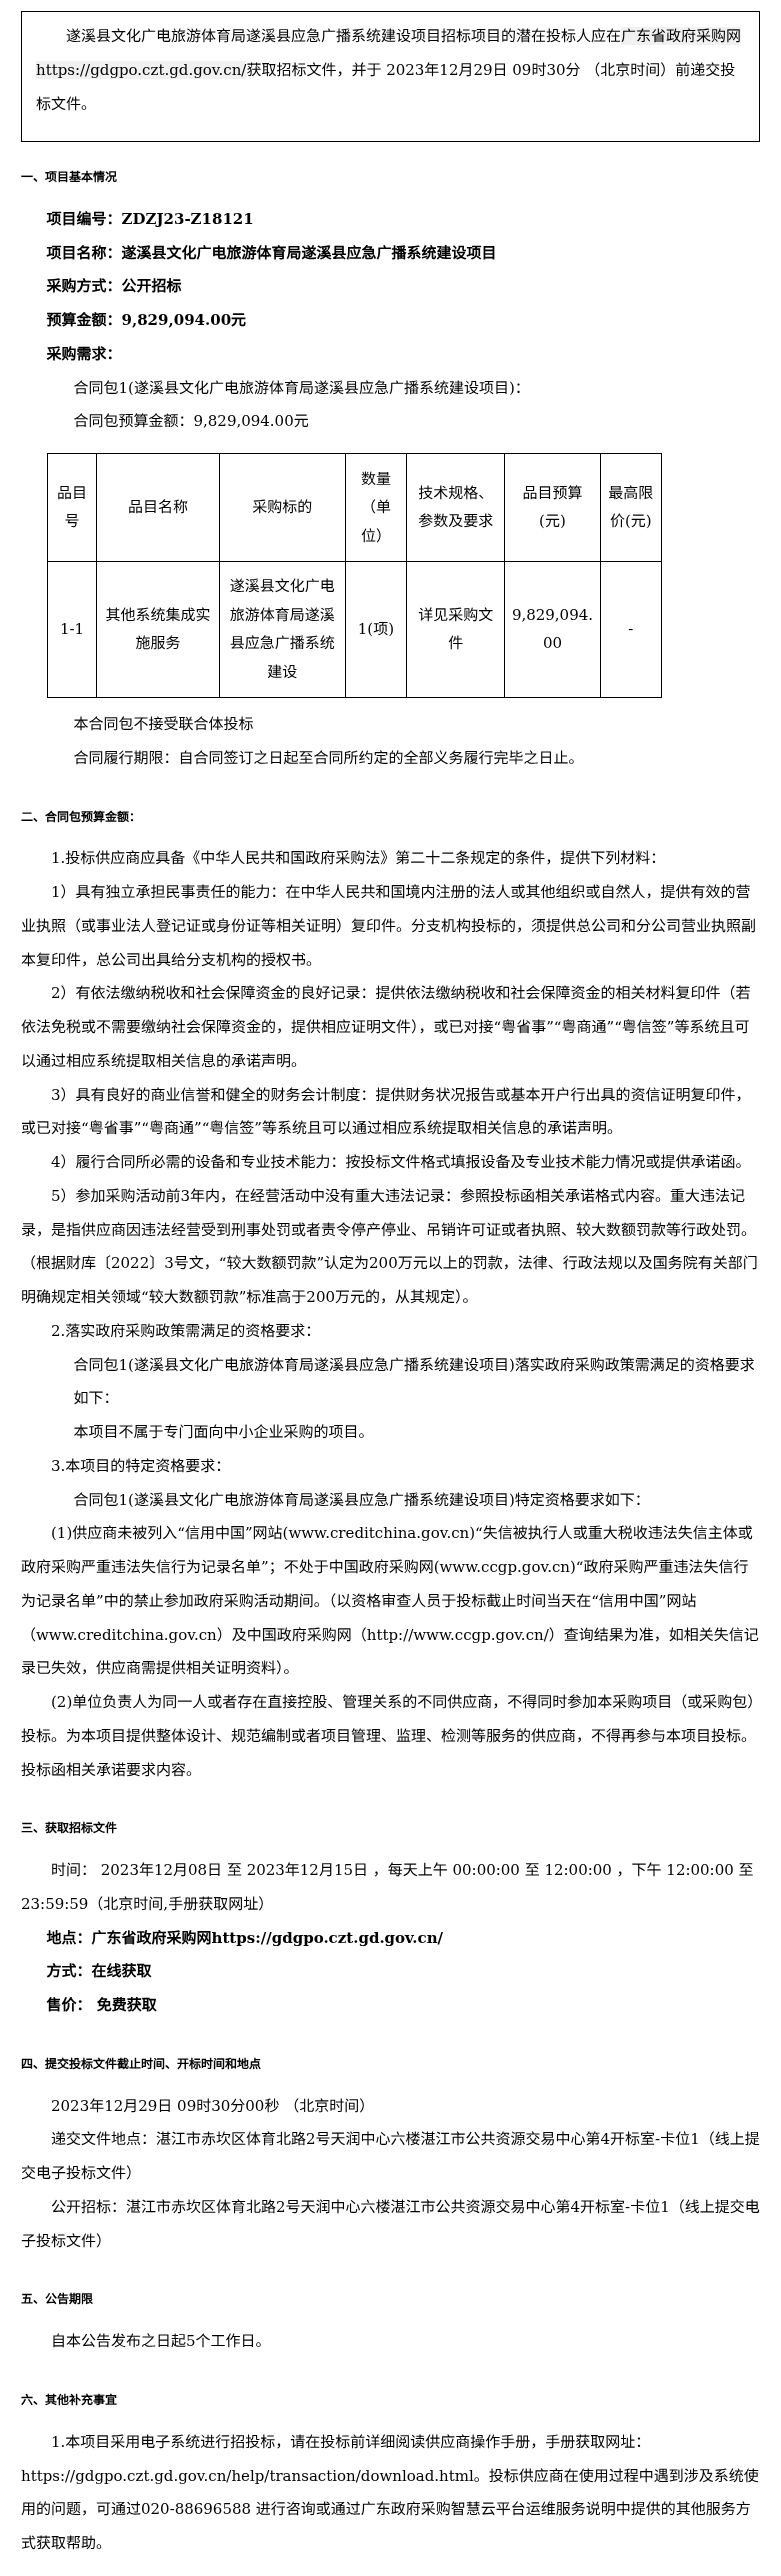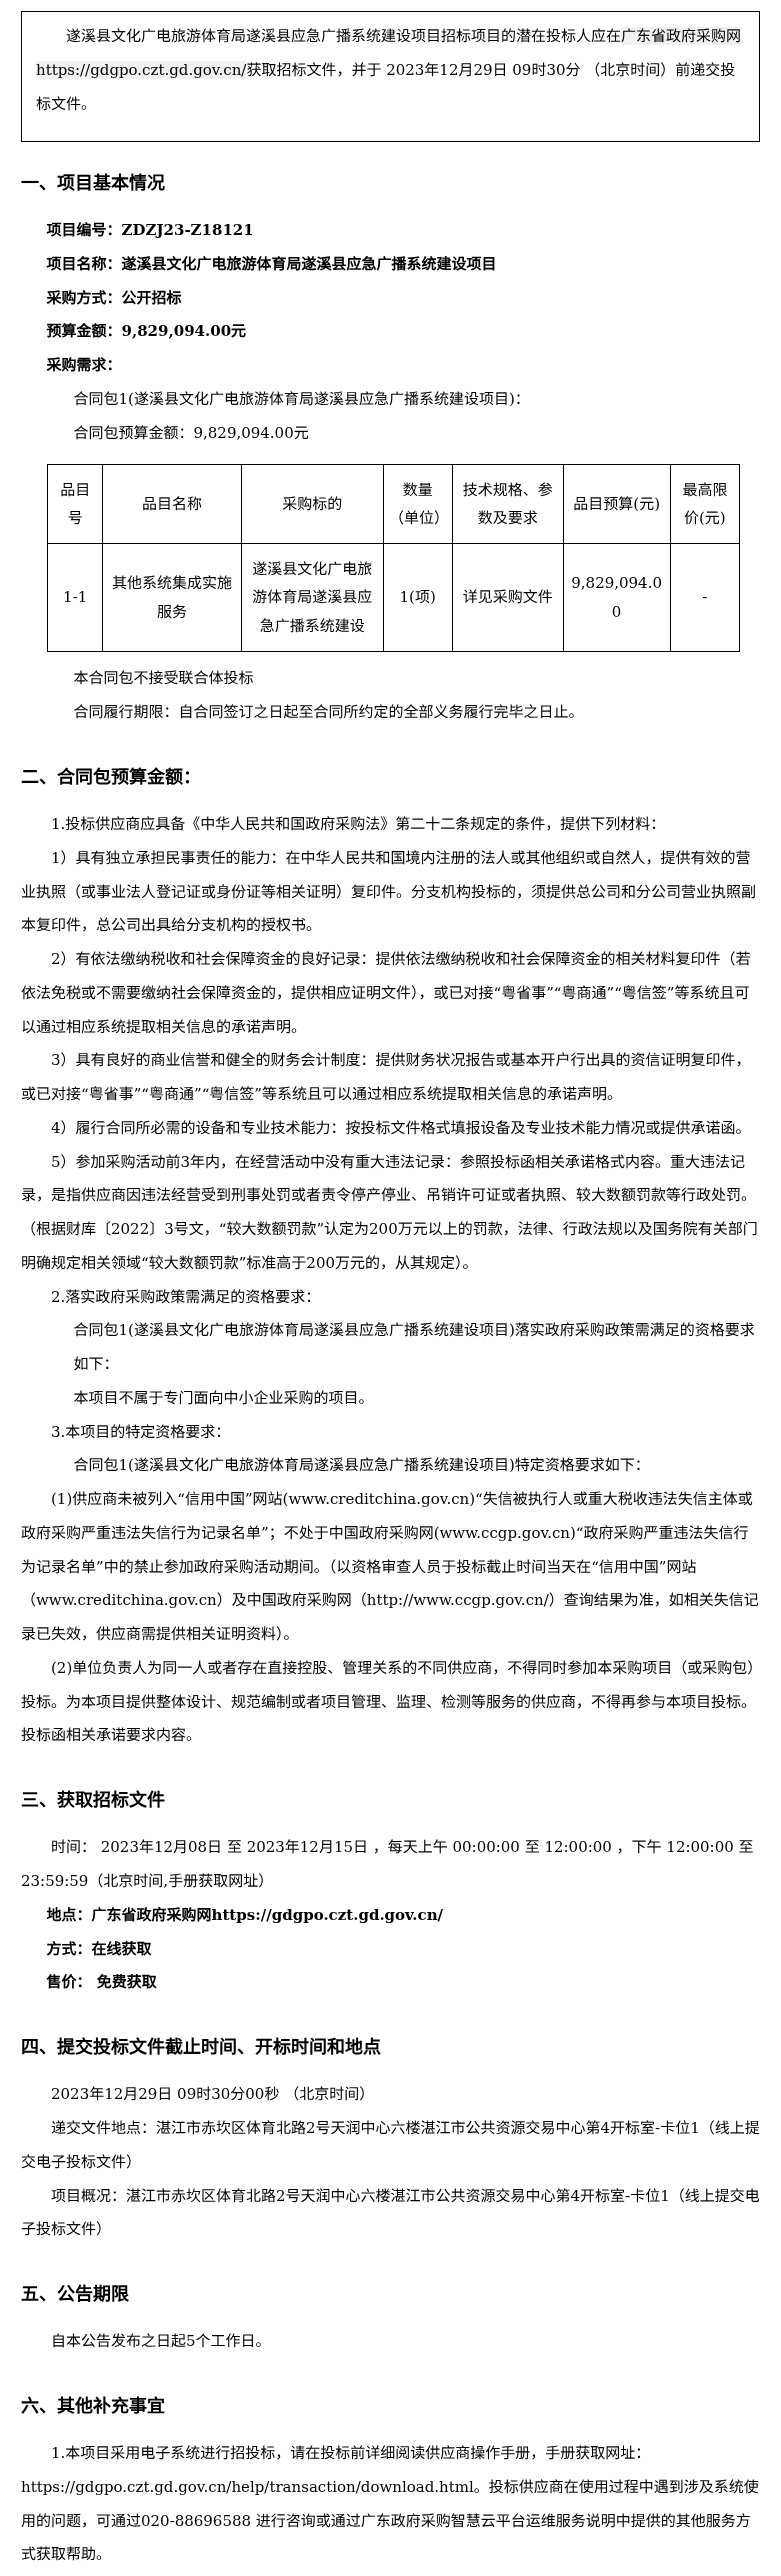--- a/index.html
+++ b/index.html
@@ -12,32 +12,32 @@
   
   .overview-box {
     border:1.8px solid #000;
     padding:8.8px 14px 19px 14px;
     margin-bottom:24.5px;
   }
   .overview-title { font-size:18.4px; font-weight:bold; margin:7px 0 8.8px 0; line-height:1.8; }
   .intro { margin:0; text-indent:2em; }
   .hl { background:#f1f1f1; }
 
-  h2.sec { font-size:18px; font-weight:bold; margin:30px 0 14px 0; line-height:1.9; }
+  h2.sec { font-size:12px; font-weight:bold; margin:30px 0 14px 0; line-height:1.9; }
   h2.first { margin-top:19px; }
 
   p { margin:0; }
   .pind { text-indent:2em; }       
   .lv1  { margin-left:1.7em;font-weight:bold; }     
   .lv2  { margin-left:3.5em; }     
 
   
   table.items {
     border-collapse:collapse;
-    width:693px;
+    width:615px;
     margin:14px 0 10.5px 26px;
     table-layout:fixed;
   }
   table.items th, table.items td {
     border:0.9px solid #000;
     padding:10.5px 5.3px;
     text-align:center;
     vertical-align:middle;
     line-height:1.9;
     font-size:15px;
@@ -119,21 +119,21 @@
 
   <h2 class="sec">三、获取招标文件</h2>
   <p class="pind">时间： 2023年12月08日 至 2023年12月15日 ，每天上午 00:00:00 至 12:00:00 ，下午 12:00:00 至 23:59:59（北京时间,手册获取网址）</p>
   <p class="lv1">地点：广东省政府采购网https://gdgpo.czt.gd.gov.cn/</p>
   <p class="lv1">方式：在线获取</p>
   <p class="lv1">售价： 免费获取</p>
 
   <h2 class="sec">四、提交投标文件截止时间、开标时间和地点</h2>
   <p class="pind">2023年12月29日 09时30分00秒 （北京时间）</p>
   <p class="pind">递交文件地点：湛江市赤坎区体育北路2号天润中心六楼湛江市公共资源交易中心第4开标室-卡位1（线上提交电子投标文件）</p>
-  <p class="pind">项目概况：湛江市赤坎区体育北路2号天润中心六楼湛江市公共资源交易中心第4开标室-卡位1（线上提交电子投标文件）</p>
+  <p class="pind">公开招标：湛江市赤坎区体育北路2号天润中心六楼湛江市公共资源交易中心第4开标室-卡位1（线上提交电子投标文件）</p>
 
   <h2 class="sec">五、公告期限</h2>
   <p class="pind">自本公告发布之日起5个工作日。</p>
 
   <h2 class="sec">六、其他补充事宜</h2>
   <p class="pind">1.本项目采用电子系统进行招投标，请在投标前详细阅读供应商操作手册，手册获取网址：https://gdgpo.czt.gd.gov.cn/help/transaction/download.html。投标供应商在使用过程中遇到涉及系统使用的问题，可通过020-88696588 进行咨询或通过广东政府采购智慧云平台运维服务说明中提供的其他服务方式获取帮助。</p>
 
 </div>
 
 

